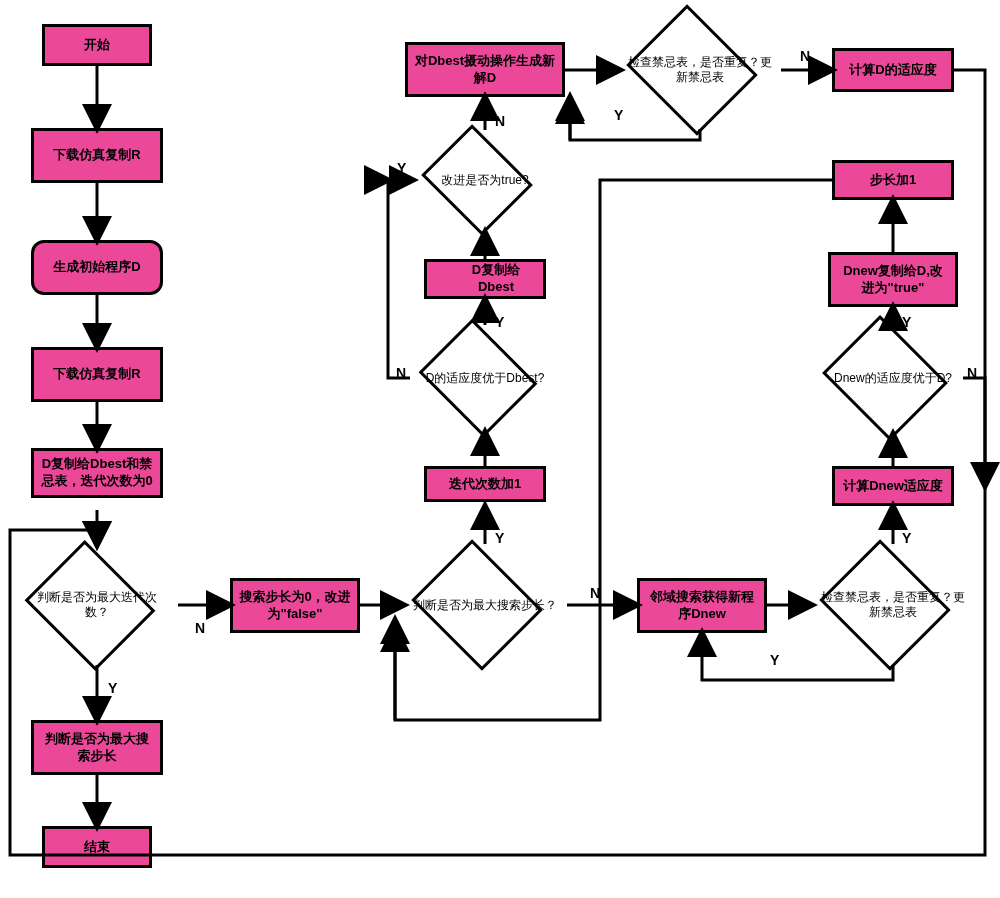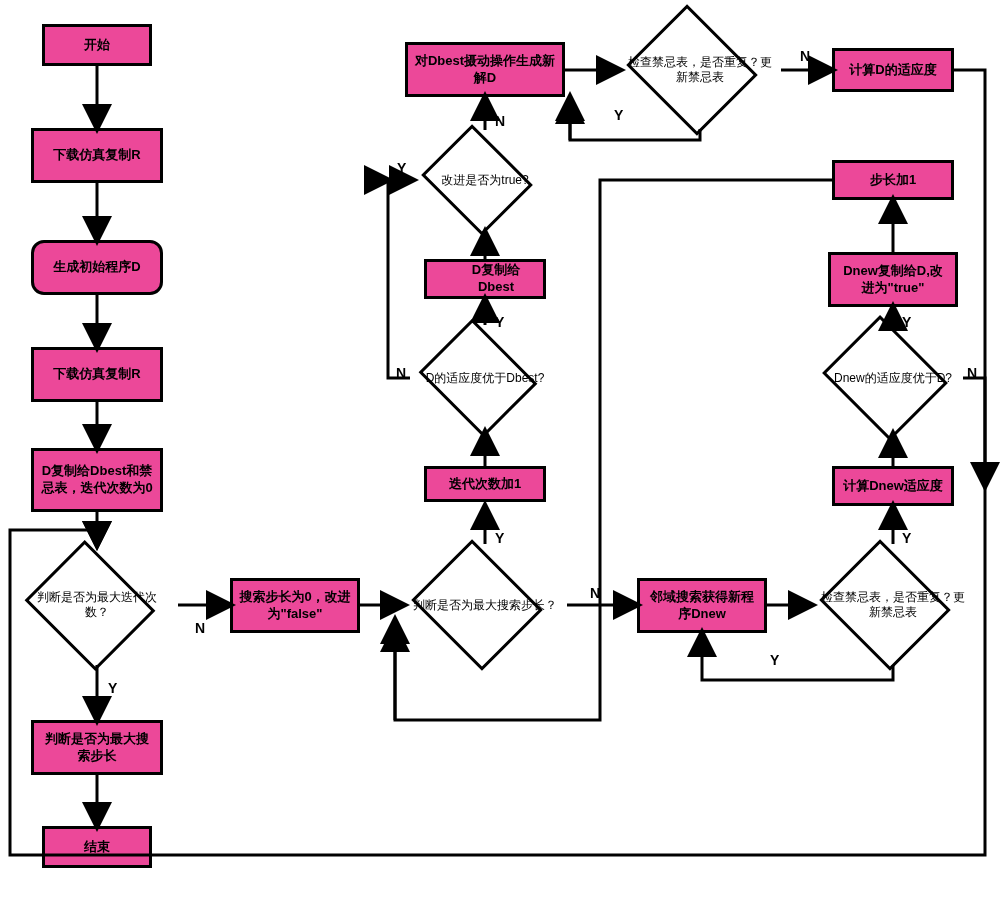--- a/index.html
+++ b/index.html
@@ -60,21 +60,21 @@
       pointer-events: none;
     }
   </style>
 </head>
 <body>
 
 <div class="box" style="left:42px;top:24px;width:110px;height:42px;">开始</div>
 <div class="box" style="left:31px;top:128px;width:132px;height:55px;">下载仿真复制R</div>
 <div class="box" style="left:31px;top:240px;width:132px;height:55px;border-radius:13px;">生成初始程序D</div>
 <div class="box" style="left:31px;top:347px;width:132px;height:55px;">下载仿真复制R</div>
-<div class="box" style="left:31px;top:448px;width:132px;height:64px;">D复制给Dbest和禁忌表，迭代次数为0</div>
+<div class="box" style="left:31px;top:448px;width:132px;height:50px;">D复制给Dbest和禁忌表，迭代次数为0</div>
 <div class="box" style="left:31px;top:720px;width:132px;height:55px;">判断是否为最大搜索步长</div>
 <div class="box" style="left:42px;top:826px;width:110px;height:42px;">结束</div>
 
 <div class="diamond" style="left:97px;top:605px;">
   <div class="diamond-shape" style="left:-57px;top:-42px;width:100px;height:85px;"></div>
   <div class="diamond-text" style="left:-70px;top:-27px;width:140px;height:54px;">判断是否为最大迭代次数？</div>
 </div>
 
 <div class="box" style="left:230px;top:578px;width:130px;height:55px;">搜索步长为0，改进为"false"</div>
 

